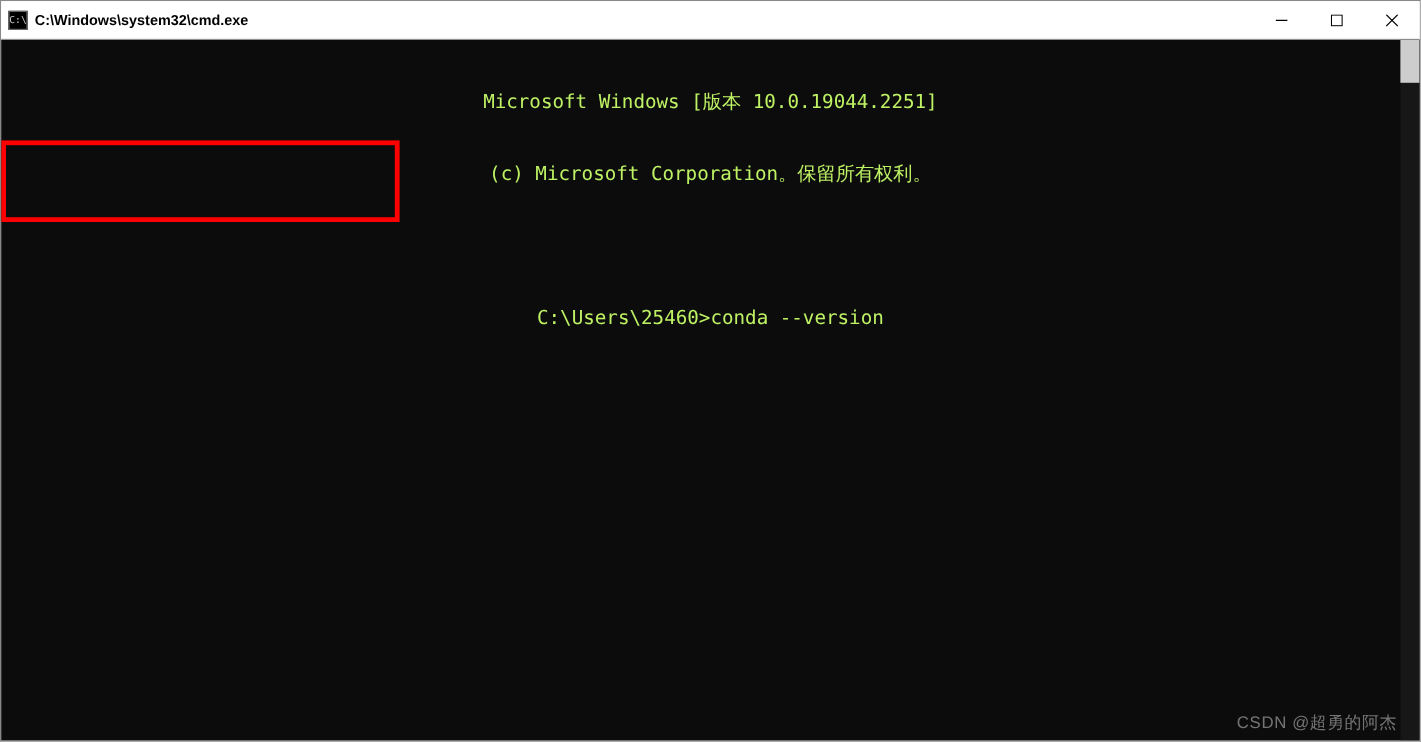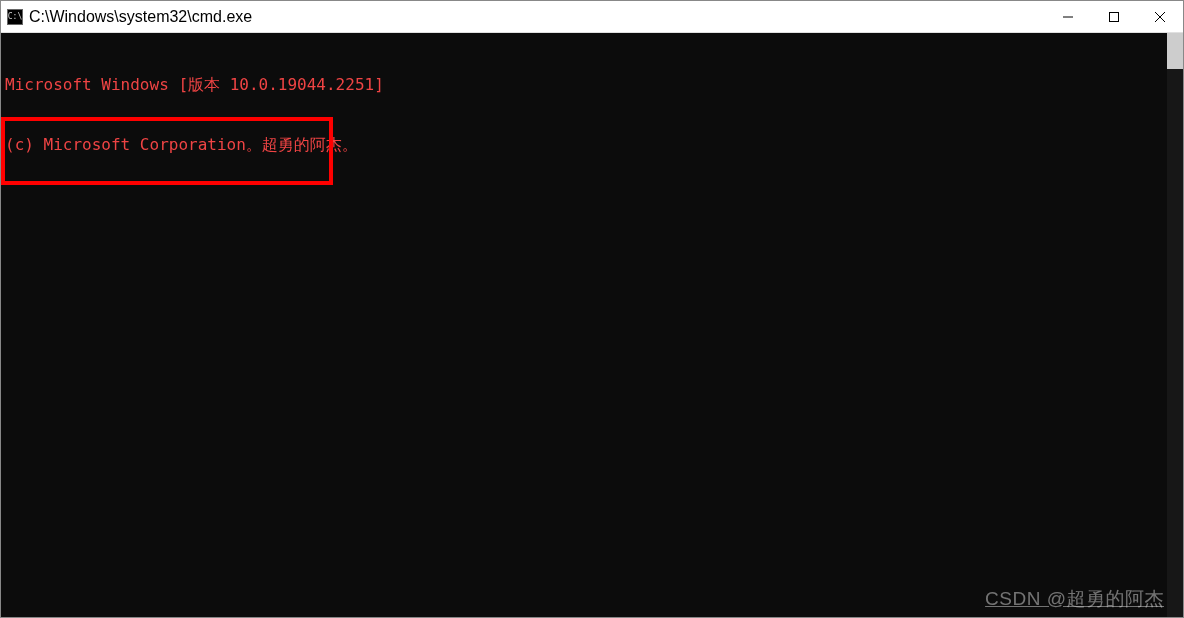--- a/index.html
+++ b/index.html
@@ -44,22 +44,23 @@
       border: 1px solid #666;
       display: flex;
       align-items: center;
       justify-content: center;
       font-size: 8px;
       color: #ccc;
       font-family: monospace;
       line-height: 1;
     }
     .title-text {
-      font-size: 16px;
+      font-size: 12px;
       color: #000;
+      font-weight: bold;
     }
     .titlebar-right {
       display: flex;
       height: 100%;
     }
     .win-btn {
       width: 46px;
       height: 100%;
       display: flex;
       align-items: center;
@@ -77,23 +78,24 @@
       flex: 1;
       background: #0c0c0c;
       position: relative;
       overflow: hidden;
     }
     .terminal-content {
       padding: 2px 4px;
       font-family: "NSimSun", "SimSun", "Consolas", monospace;
       font-size: 16px;
       line-height: 20px;
-      color: #ef4444;
+      color: #bef264;
       white-space: pre;
       letter-spacing: 0px;
+      text-align: center;
     }
     .terminal-content div {
       min-height: 20px;
     }
     .scrollbar {
       position: absolute;
       right: 0;
       top: 0;
       width: 16px;
       height: 100%;
@@ -109,25 +111,24 @@
     }
     .highlight-box {
       position: absolute;
       border: 4px solid #ff0000;
       pointer-events: none;
     }
     .watermark {
       position: absolute;
       bottom: 6px;
       right: 20px;
-      font-size: 19px;
+      font-size: 14px;
       color: rgba(200, 200, 200, 0.55);
       font-family: "Microsoft YaHei", sans-serif;
       letter-spacing: 0.5px;
-      text-decoration: underline;
     }
   </style>
 </head>
 <body>
 
 <div class="window">
   <div class="titlebar">
     <div class="titlebar-left">
       <div class="cmd-icon">
         <span>C:\</span>
@@ -150,22 +151,23 @@
             <line x1="0" y1="0" x2="10" y2="10" stroke="#000" stroke-width="1"></line>
             <line x1="10" y1="0" x2="0" y2="10" stroke="#000" stroke-width="1"></line>
           </svg>
       </button>
     </div>
   </div>
 
   <div class="terminal-area">
     <div class="terminal-content">
       <div>Microsoft Windows [版本 10.0.19044.2251]</div>
-      <div>(c) Microsoft Corporation。超勇的阿杰。</div>
+      <div>(c) Microsoft Corporation。保留所有权利。</div>
       <div></div>
+      <div>C:\Users\25460&gt;conda --version</div>
       <div></div>
     </div>
     <div class="scrollbar">
       <div class="scrollbar-thumb"></div>
     </div>
     <div class="highlight-box" id="hlbox" style="top: 84px; left: 0px; width: 332px; height: 68px;"></div>
   </div>
 </div>
 
 <div class="watermark">CSDN @超勇的阿杰</div>

